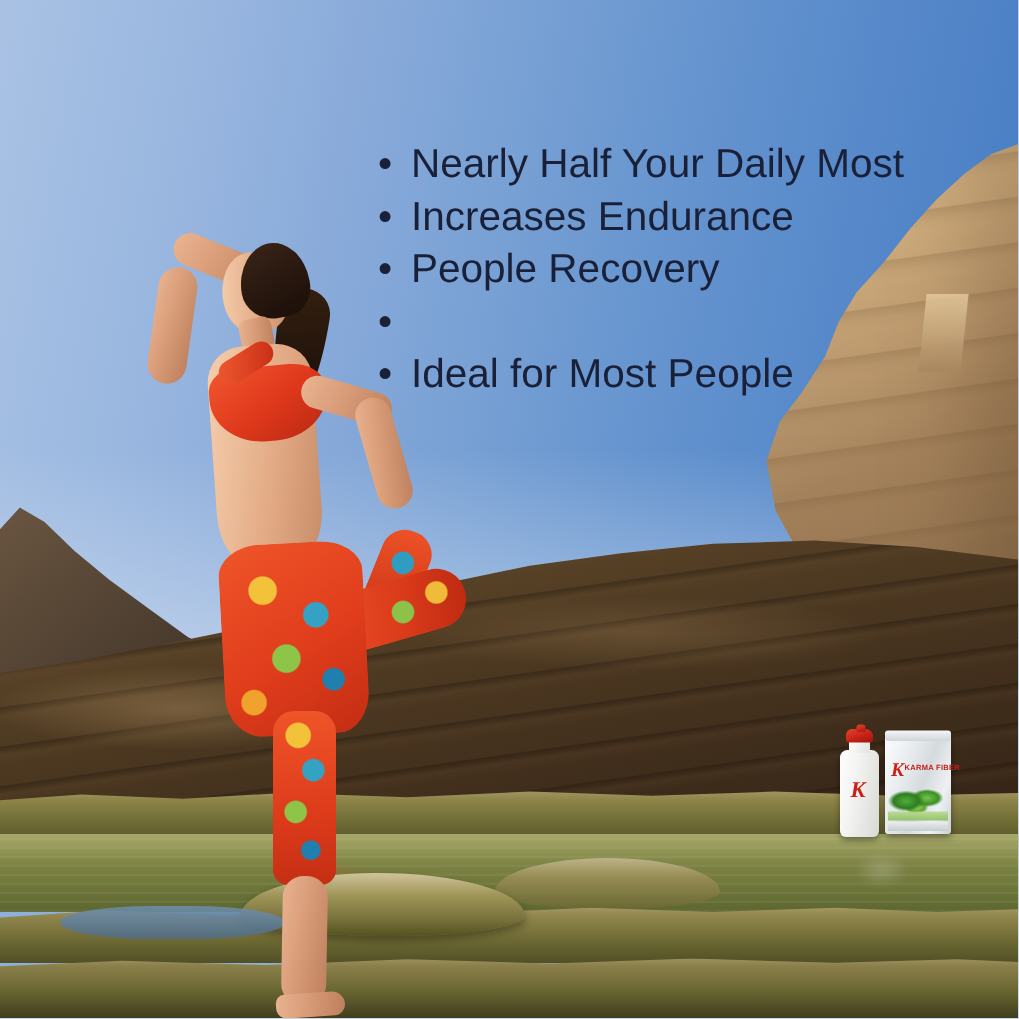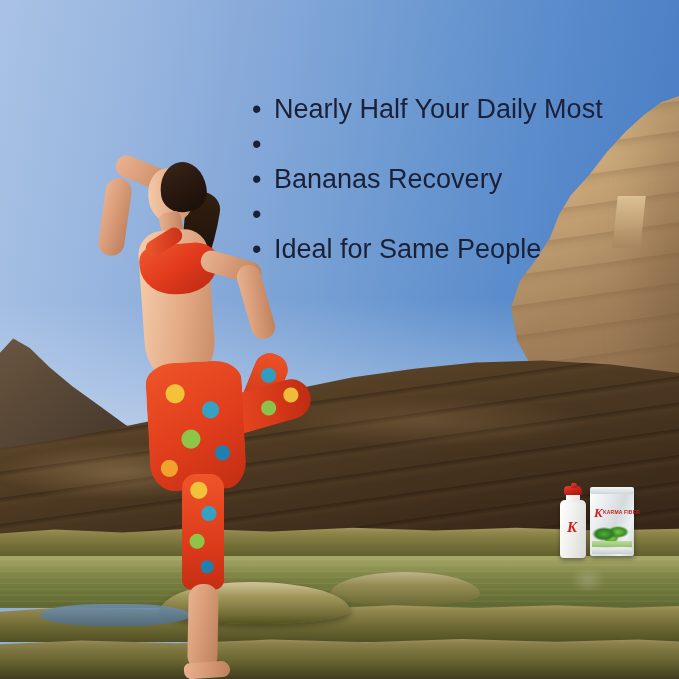--- a/index.html
+++ b/index.html
@@ -446,27 +446,28 @@
   </div>
 
 
   <ul class="bullets">
     <li>
       <span class="dot">•</span>
       <span>Nearly Half Your Daily Most</span>
     </li>
     <li>
       <span class="dot">•</span>
+      <span>Increases Endurance</span>
     </li>
     <li>
       <span class="dot">•</span>
-      <span>Bananas Recovery</span>
+      <span>People Recovery</span>
     </li>
     <li>
       <span class="dot">•</span>
     </li>
     <li>
       <span class="dot">•</span>
-      <span>Ideal for Same People</span>
+      <span>Ideal for Most People</span>
     </li>
   </ul>
 
 </div>
 
 </body></html>

